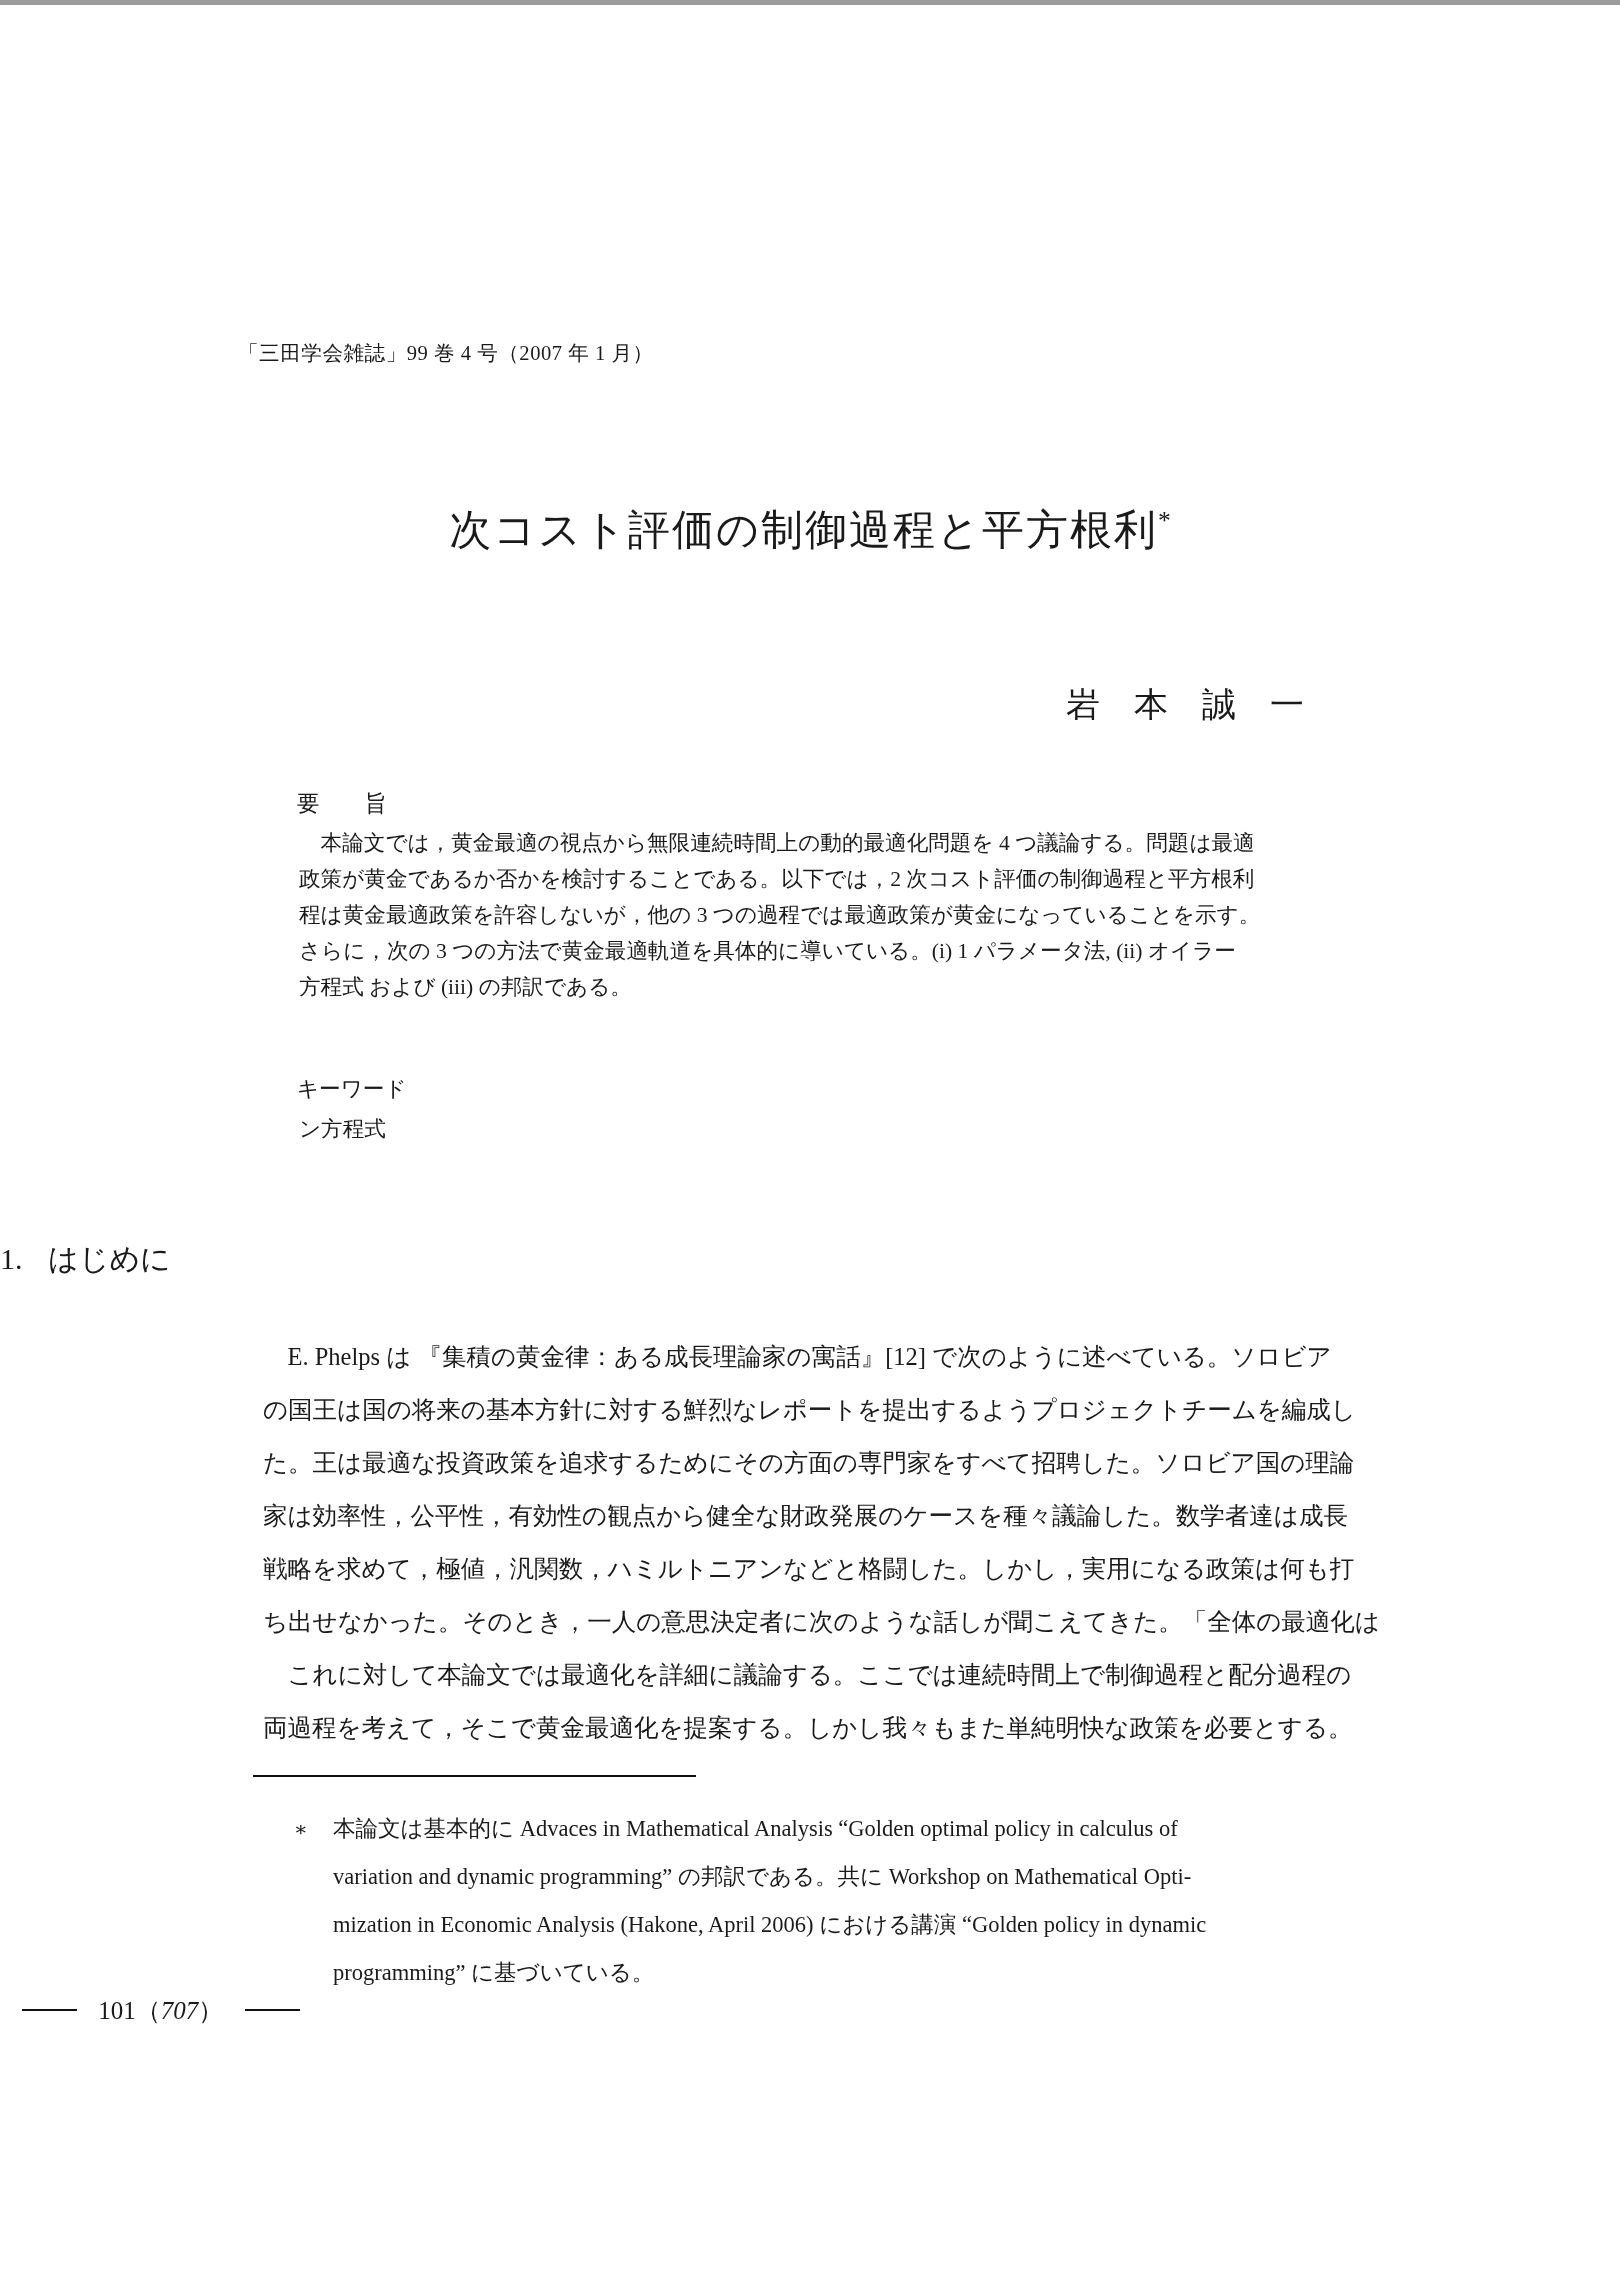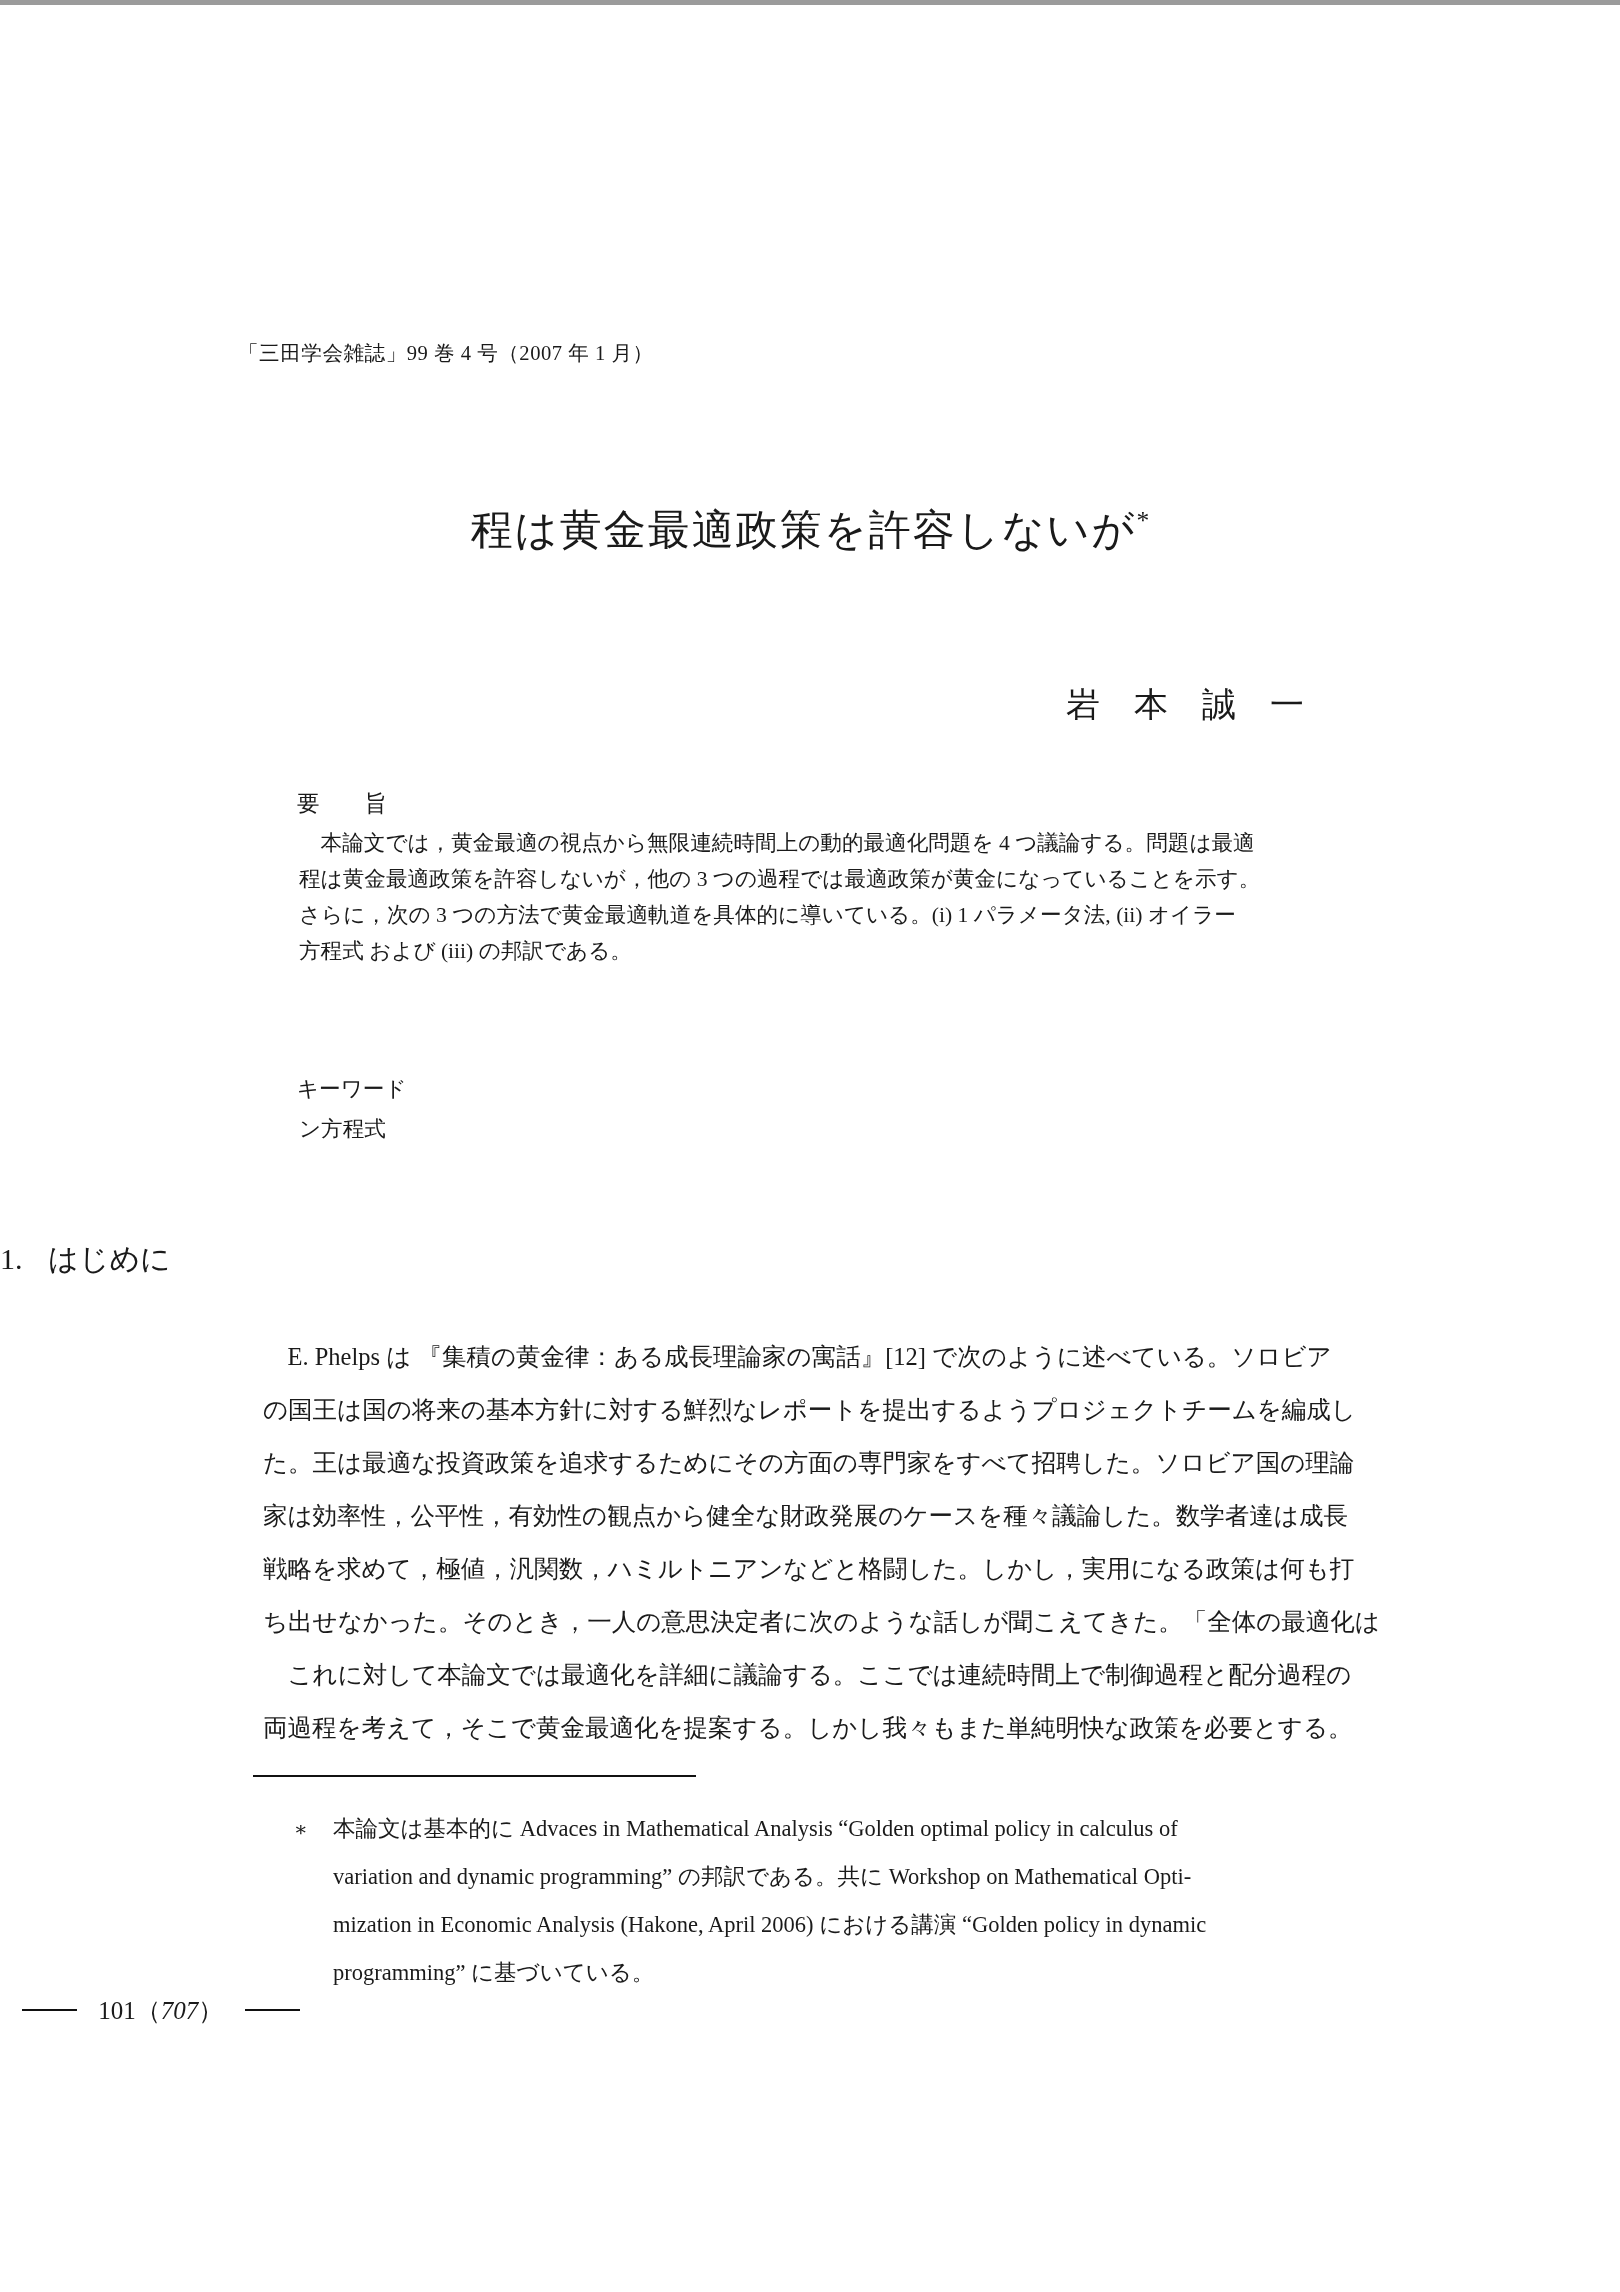--- a/index.html
+++ b/index.html
@@ -88,31 +88,32 @@
   .folio-italic{font-style:italic;}
 </style>
 </head>
 <body>
 
 <div class="page">
 
   <div class="abs journal-line">「三田学会雑誌」99 巻 4 号（2007 年 1 月）</div>
 
   <div class="abs title-wrap">
-    <span>程は黄金最適政策を許容しないが</span><span class="title-asterisk">*</span>
+    <span>次コスト評価の制御過程と平方根利</span><span class="title-asterisk">*</span>
   </div>
 
   <div class="abs author-wrap">
     <span>岩　本　誠　一</span>
   </div>
 
   <div class="abs abstract-label">要　　旨</div>
 
   <div class="abs abstract-body">
       <div class="tline">　本論文では，黄金最適の視点から無限連続時間上の動的最適化問題を 4 つ議論する。問題は最適</div>
+      <div class="tline">政策が黄金であるか否かを検討することである。以下では，2 次コスト評価の制御過程と平方根利</div>
       <div class="tline">程は黄金最適政策を許容しないが，他の 3 つの過程では最適政策が黄金になっていることを示す。</div>
       <div class="tline">さらに，次の 3 つの方法で黄金最適軌道を具体的に導いている。(i) 1 パラメータ法, (ii) オイラー</div>
       <div class="tline">方程式 および (iii) の邦訳である。</div>
     </div>
 
   <div class="abs keywords-label">キーワード</div>
 
   <div class="abs keywords-body">
       <div class="tline">ン方程式</div>
     </div>

